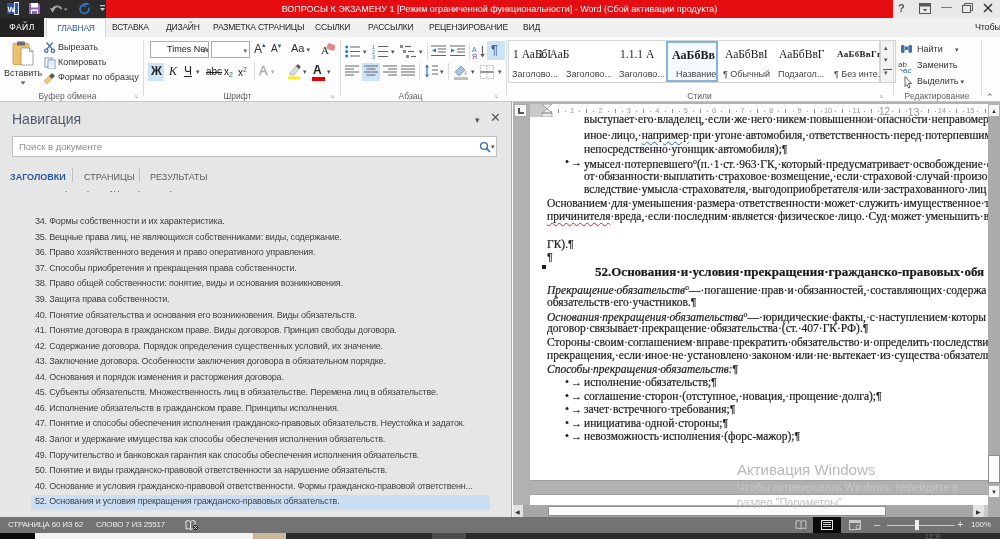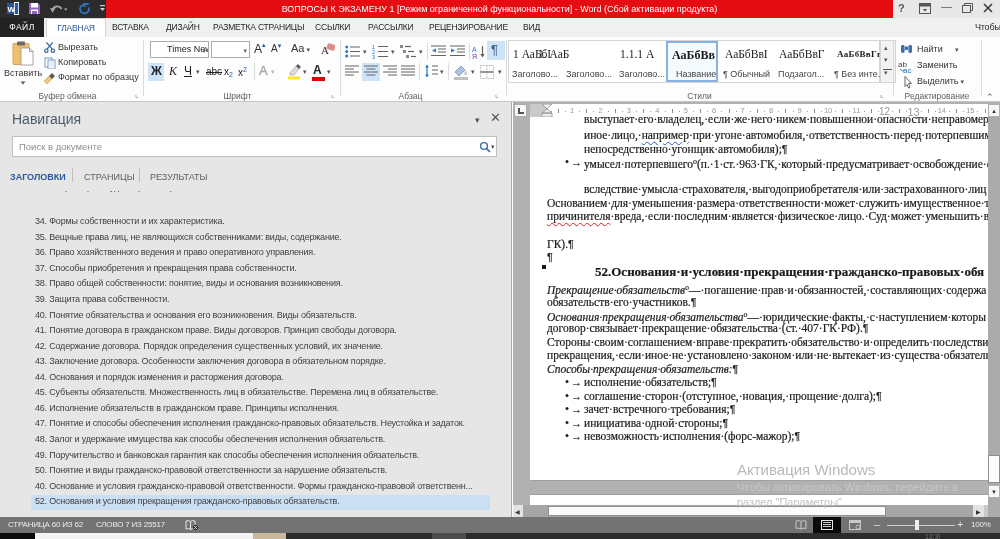--- a/index.html
+++ b/index.html
@@ -409,20 +409,21 @@
       <div class="abs" style="left:433.2px;top:6.5px;width:1px;height:1px;background:#9a9a9a"></div>
       <div class="abs" style="left:454.5px;top:5px;width:1px;height:4px;background:#8a8a8a"></div>
       <div class="abs" style="left:447.4px;top:6.5px;width:1px;height:1px;background:#9a9a9a"></div>
     </div>
     <div id="page1">
       <div class="dline" style="left:54px;top:-5px">выступает·его·владелец,·если·же·него·никем·повышенной·опасности·неправомер</div>
       <div class="dline" style="left:54px;top:10.9px">иное·лицо,·<span class="gwavy">например</span>·при·угоне·автомобиля,·ответственность·перед·потерпевшим</div>
       <div class="dline" style="left:54px;top:24.5px">непосредственно·угонщик·автомобиля);<span class="pmark">¶</span></div>
       <div class="dline" style="left:35px;top:38px">•<span class="tabarr">→</span></div>
       <div class="dline" style="left:54px;top:38px">умысел·потерпевшего<span class="fnref">o</span>(п.·1·ст.·963·ГК,·который·предусматривает·освобождение·с</div>
+      <div class="dline" style="left:54px;top:51.6px">от·обязанности·выплатить·страховое·возмещение,·если·страховой·случай·произо</div>
       <div class="dline" style="left:54px;top:65.2px">вследствие·умысла·страхователя,·выгодоприобретателя·или·застрахованного·лиц</div>
       <div class="dline" style="left:17px;top:78.8px">Основанием·для·уменьшения·размера·ответственности·может·служить·имущественное·т</div>
       <div class="dline" style="left:17px;top:92.3px"><span class="rwavy">причинителя</span>·вреда,·если·последним·является·физическое·лицо.·Суд·может·уменьшить·в</div>
       <div class="dline" style="left:17px;top:119.5px">ГК).<span class="pmark">¶</span></div>
       <div class="dline" style="left:17px;top:133.1px"><span class="pmark">¶</span></div>
       <div class="abs" style="left:12px;top:148px;width:4px;height:4px;background:#1a1a1a"></div>
       <div class="dline" style="left:65px;top:146px;font-weight:bold;font-size:13px;line-height:17px;height:17px">52.Основания·и·условия·прекращения·гражданско-правовых·обя</div>
       <div class="dline" style="left:17px;top:164px"><i>Прекращение·обязательств</i><span class="fnref">o</span>—·погашение·прав·и·обязанностей,·составляющих·содержа</div>
       <div class="dline" style="left:17px;top:177.5px">обязательств·его·участников.<span class="pmark">¶</span></div>
       <div class="dline" style="left:17px;top:190.9px"><i>Основания·прекращения·обязательства</i><span class="fnref">o</span>—·юридические·факты,·с·наступлением·которы</div>

